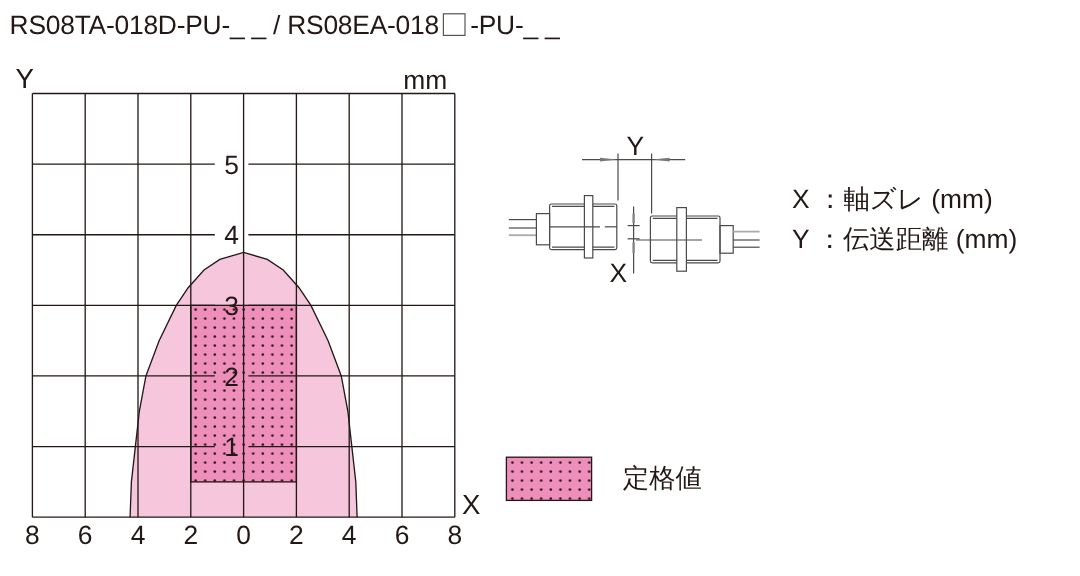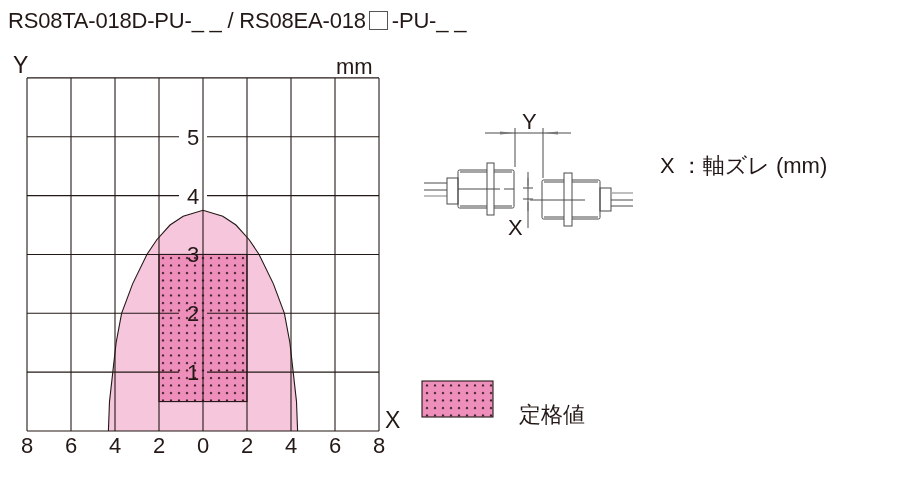--- a/index.html
+++ b/index.html
@@ -120,15 +120,19 @@
   <text x="508" y="235" font-size="22">X</text>
 
   <rect x="422" y="381" width="71" height="36" fill="url(#dots)" stroke="#231815" stroke-width="1.1"></rect>
 </svg>
 
 <div class="abs" style="left:660px; top:139px;margin-top:12px;">
   <div class="leg-text" style="height:34px;">
     <span>X</span>
     <span>：</span><span>軸ズレ (mm)</span>
   </div>
+  <div class="leg-text">
+    <span>Y</span>
+    <span>：</span><span>伝送距離 (mm)</span>
+  </div>
 </div>
 
-<div class="abs leg-text" style="left:519px; top:400px;">定格値</div>
+<div class="abs leg-text" style="left:519px; top:384px;">定格値</div>
 
 </body></html>

